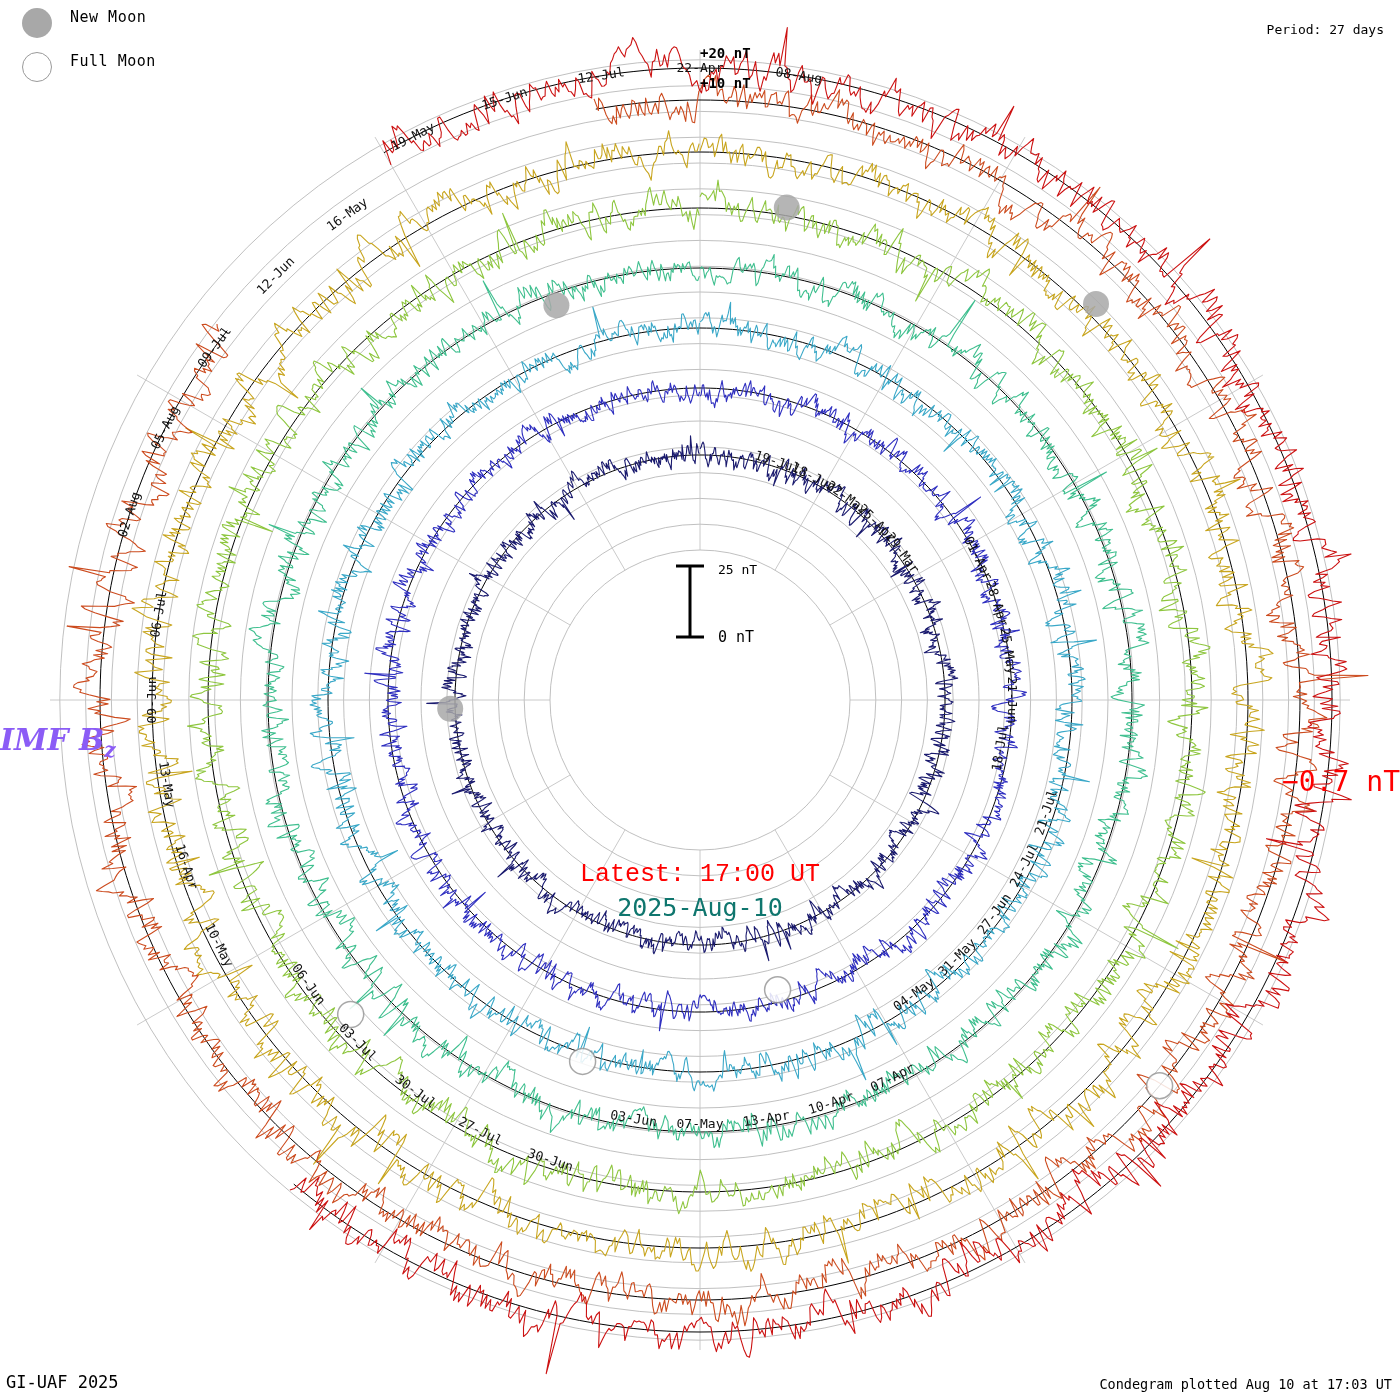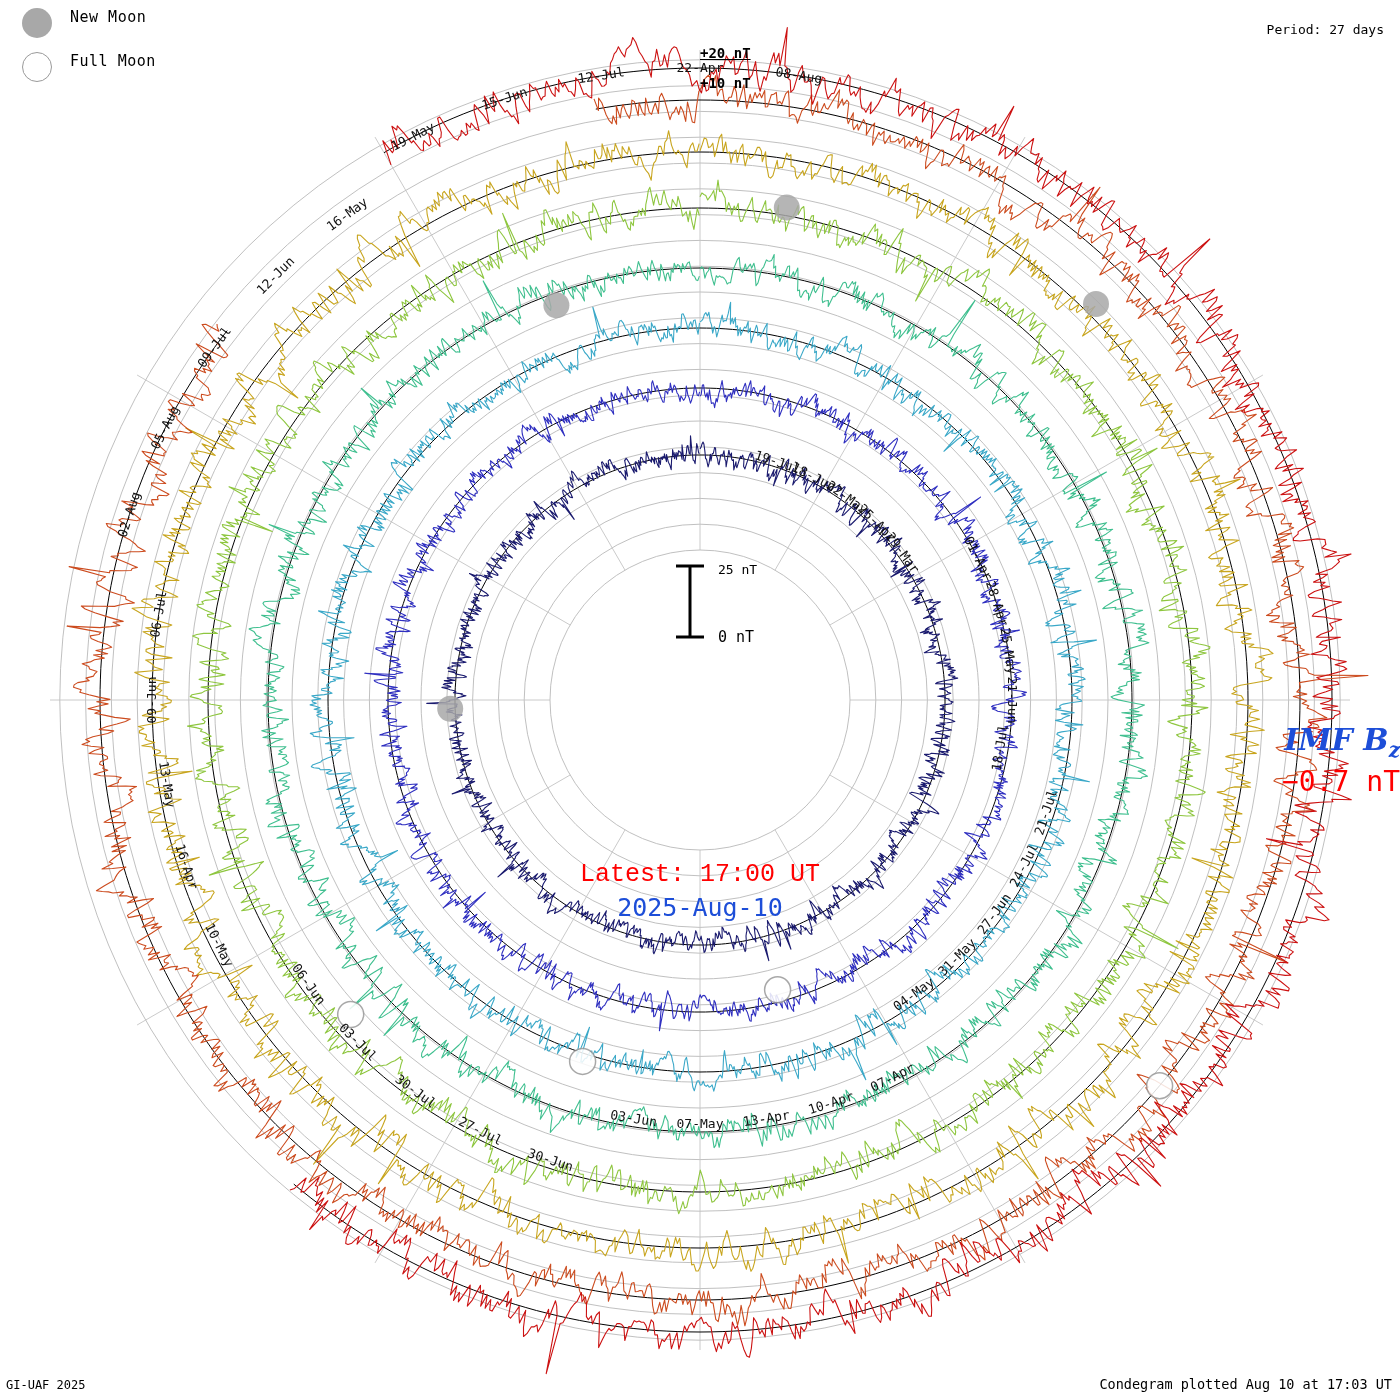--- a/index.html
+++ b/index.html
@@ -46,45 +46,45 @@
   .period-label {
     position: absolute;
     right: 16px;
     top: 22px;
     font-size: 13px;
   }
   .credit-left {
     position: absolute;
     left: 6px;
     bottom: 8px;
-    font-size: 12px;
+    font-size: 17px;
   }
   .credit-right {
     position: absolute;
     right: 8px;
     bottom: 8px;
     font-size: 13.5px;
   }
   .plot {
     position: absolute;
     left: 0;
     top: 0;
     width: 1400px;
     height: 1400px;
   }
   .imf-title {
     position: absolute;
     top: 722px;
     width: 1400px;
-    text-align: right;
+    text-align: left;
     font-family: "DejaVu Serif", serif;
     font-style: italic;
     font-weight: bold;
     font-size: 30px;
-    color: #1d4ed8;
+    color: #8b5cf6;
   }
   .imf-title sub {
     font-size: 20px;
   }
   .imf-value {
     position: absolute;
     top: 765px;
     width: 1400px;
     text-align: right;
     font-size: 28px;
@@ -98,41 +98,40 @@
     font-size: 25px;
     color: #ff0000;
     font-family: Liberation Mono, monospace;
   }
   .latest-line2 {
     position: absolute;
     top: 893px;
     width: 1400px;
     text-align: center;
     font-size: 25px;
-    color: #1d4ed8;
+    color: #0f766e;
   }
   .scale-label-top {
     position: absolute;
     left: 718px;
     top: 562px;
     font-size: 13px;
   }
   .scale-label-bot {
     position: absolute;
     left: 718px;
     top: 628px;
     font-size: 15px;
   }
   .nt20 {
     position: absolute;
     left: 700px;
     top: 45px;
     font-size: 14px;
     font-weight: bold;
-    text-decoration: underline;
   }
   .nt10 {
     position: absolute;
     left: 700px;
     top: 75px;
     font-size: 14px;
     font-weight: bold;
   }
 </style>
 </head>

